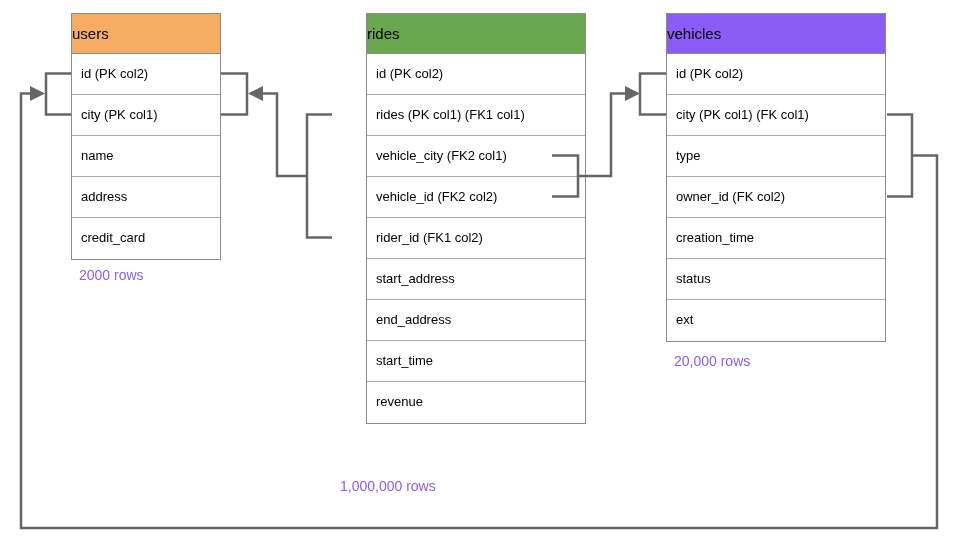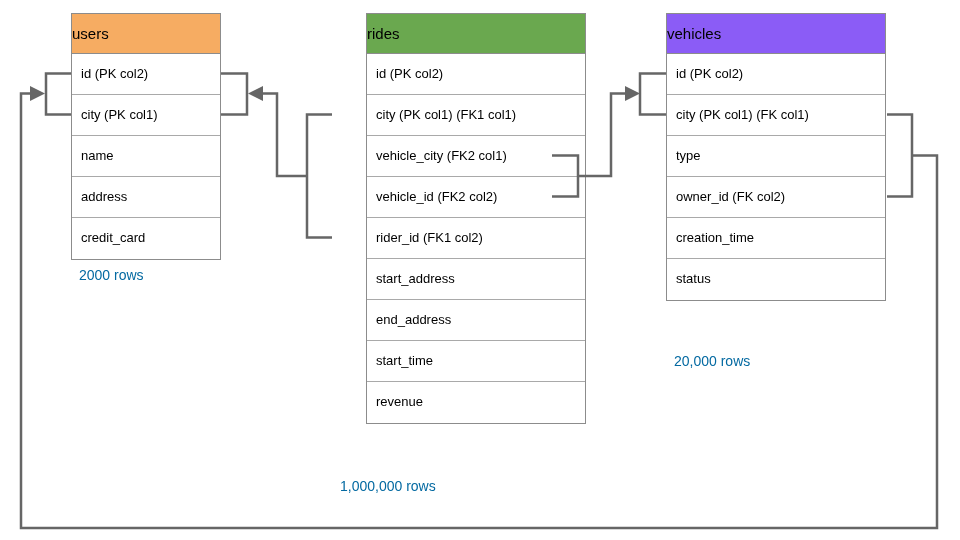--- a/index.html
+++ b/index.html
@@ -15,21 +15,21 @@
     height:40px;line-height:40px;font-size:15px;
     border-bottom:1px solid #8c8c8c;box-sizing:border-box;color:#000;
   }
   .row{
     height:41px;line-height:40px;padding-left:9px;font-size:13px;
     border-bottom:1px solid #a9a9a9;box-sizing:border-box;background:#fff;
     white-space:nowrap;
   }
   .row:last-child{border-bottom:none;}
   .rowcount{
-    position:absolute;font-size:14px;color:#0369a1;
+    position:absolute;font-size:14px;color:#8b5cf6;
   }
   #users-table{left:71px;top:13px;width:150px;}
   #rides-table{left:332px;top:13px;width:220px;margin-left:34px;}
   #vehicles-table{left:666px;top:13px;width:220px;}
   #users-rowcount{left:79px;top:267px;}
   #rides-rowcount{left:340px;top:478px;}
   #vehicles-rowcount{left:674px;top:353px;}
   #connector-layer{position:absolute;left:0;top:0;width:960px;height:540px;pointer-events:none;}
   #connector-layer path{fill:none;stroke:#666666;stroke-width:2.5;}
   #connector-layer polygon{fill:#666666;stroke:none;}
@@ -45,39 +45,40 @@
     <div class="row">city (PK col1)</div>
     <div class="row">name</div>
     <div class="row">address</div>
     <div class="row">credit_card</div>
   </div>
   <div class="rowcount" id="users-rowcount">2000 rows</div>
 
   <div class="table" id="rides-table">
     <div class="table-header" style="background-color: rgb(106, 168, 79);">rides</div>
     <div class="row">id (PK col2)</div>
-    <div class="row">city (PK col1) (FK1 col1)</div>
+    <div class="row">rides (PK col1) (FK1 col1)</div>
     <div class="row">vehicle_city (FK2 col1)</div>
     <div class="row">vehicle_id (FK2 col2)</div>
     <div class="row">rider_id (FK1 col2)</div>
     <div class="row">start_address</div>
     <div class="row">end_address</div>
     <div class="row">start_time</div>
     <div class="row">revenue</div>
   </div>
   <div class="rowcount" id="rides-rowcount">1,000,000 rows</div>
 
   <div class="table" id="vehicles-table">
     <div class="table-header" style="background-color: #8b5cf6;">vehicles</div>
     <div class="row">id (PK col2)</div>
     <div class="row">city (PK col1) (FK col1)</div>
     <div class="row">type</div>
     <div class="row">owner_id (FK col2)</div>
     <div class="row">creation_time</div>
     <div class="row">status</div>
+    <div class="row">ext</div>
   </div>
   <div class="rowcount" id="vehicles-rowcount">20,000 rows</div>
 
   <svg id="connector-layer" width="960" height="540" viewBox="0 0 960 540" xmlns="http://www.w3.org/2000/svg">
 
     <path d="M221 73.5 H247 V114.5 H221"></path>
     <path d="M332 114.5 H307 V237.5 H332"></path>
     <path d="M307 176 H277 V93.5 H262"></path>
     <polygon points="248,93.5 263,86 263,101"></polygon>
 

